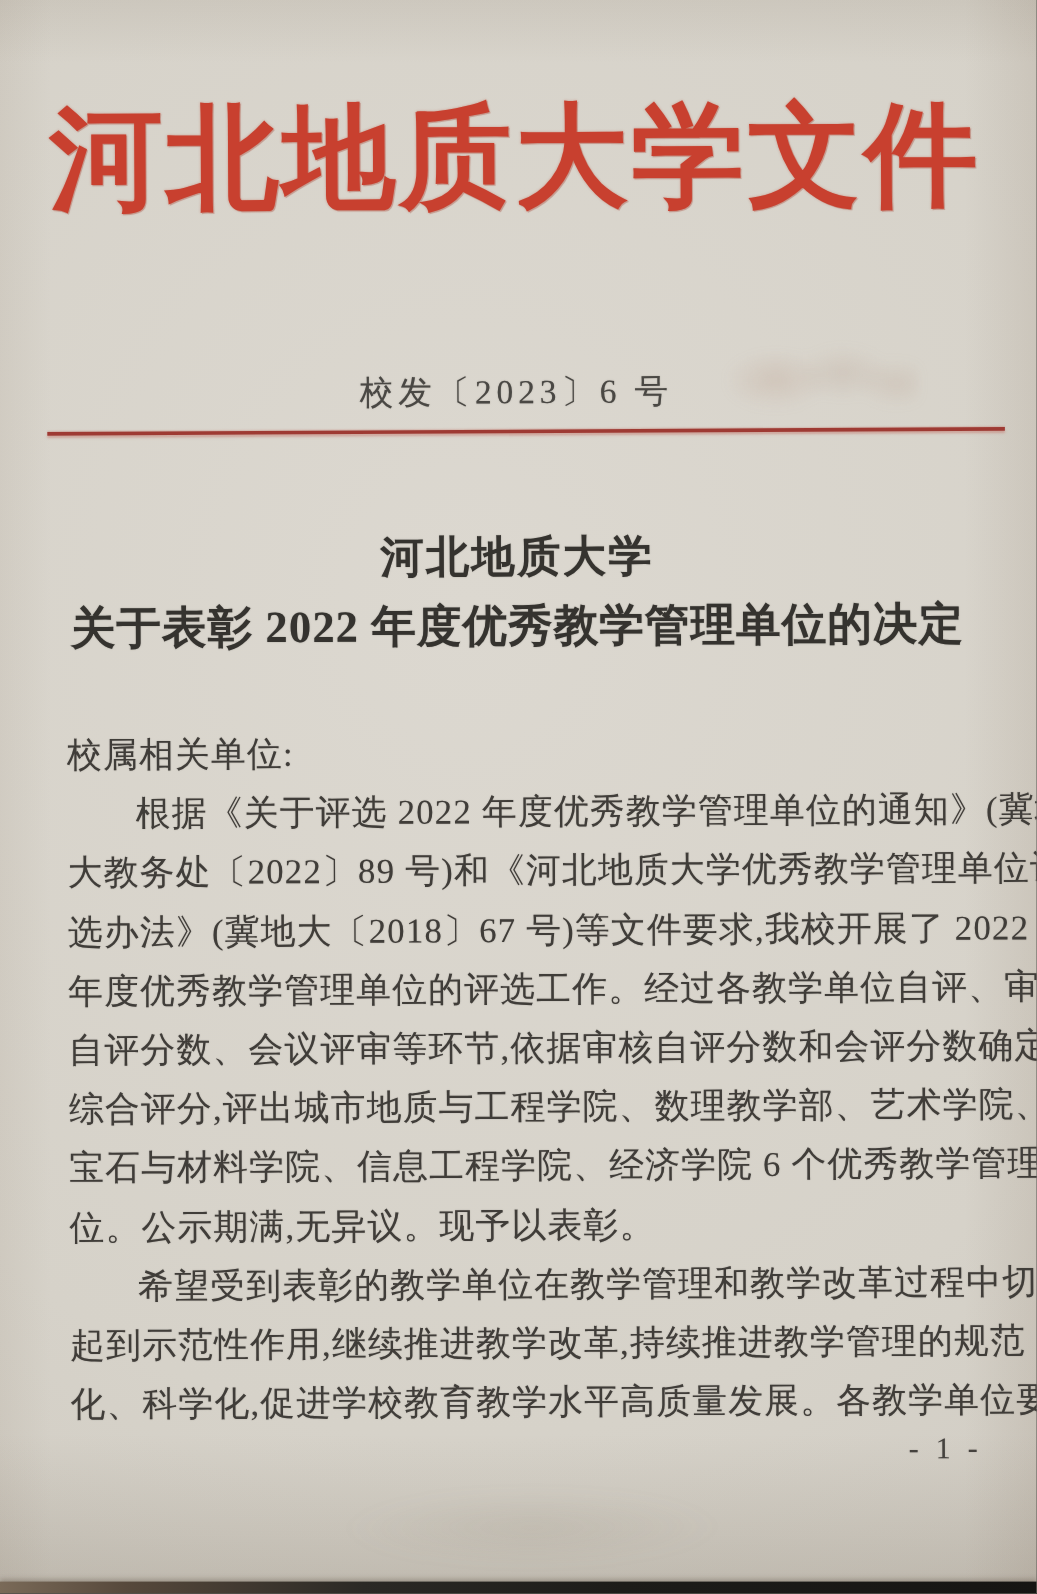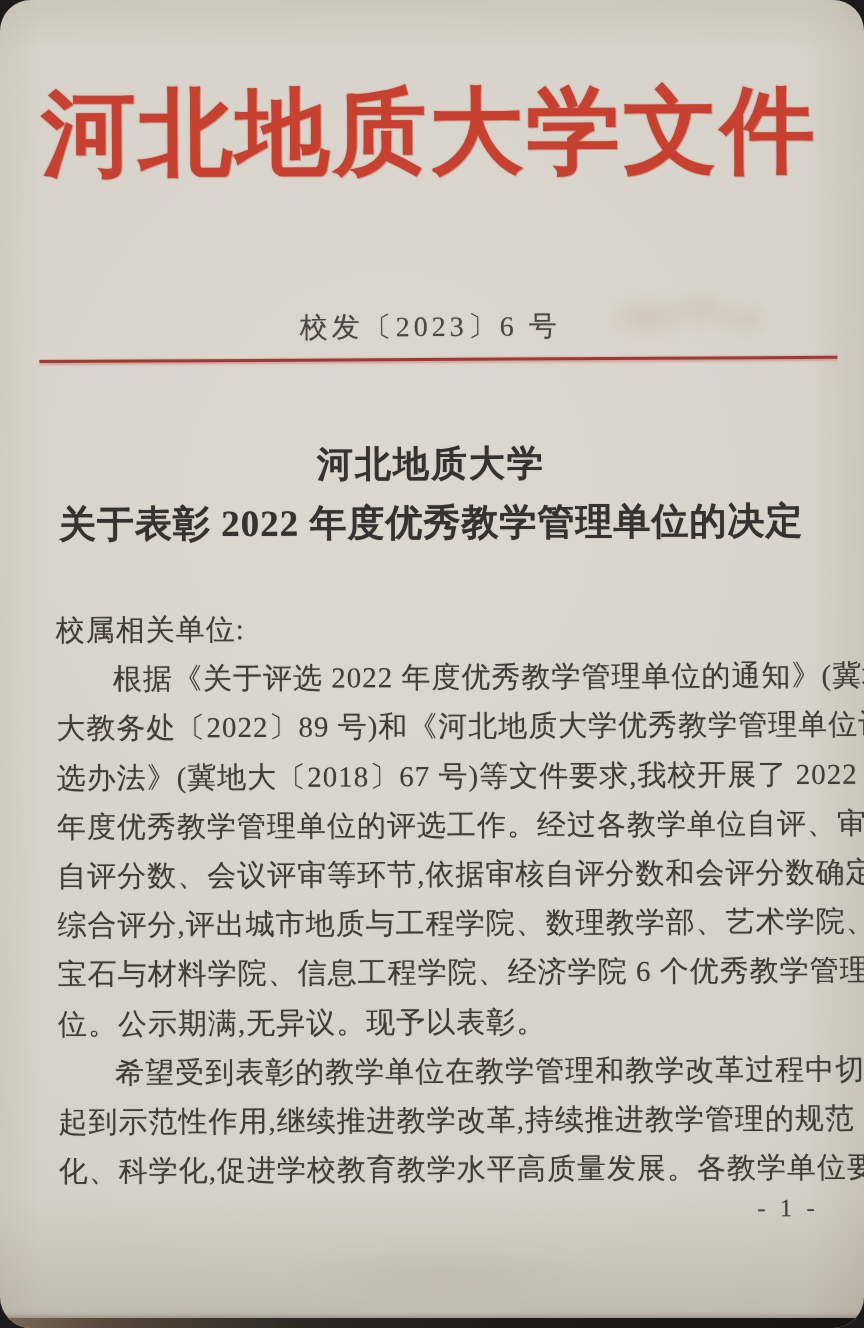--- a/index.html
+++ b/index.html
@@ -5,21 +5,20 @@
   html,body{margin:0;padding:0;background:#1c1b19;}
   .photo{
     position:relative;
     width:864px;height:1328px;
     overflow:hidden;
     font-family:"Liberation Serif","DejaVu Serif",serif;
     background:
       linear-gradient(90deg, rgba(120,100,80,0.08) 0%, rgba(120,100,80,0) 5%, rgba(120,100,80,0) 93%, rgba(120,100,80,0.12) 100%),
       linear-gradient(180deg, rgba(110,95,75,0.10) 0%, rgba(110,95,75,0) 4%, rgba(110,95,75,0) 90%, rgba(95,82,64,0.16) 99%),
       radial-gradient(ellipse 130% 95% at 45% 38%, #dcd8d0 0%, #d6d2c9 55%, #ccc7be 100%);
-    border-radius: 31px;
   }
   .content{
     position:absolute;inset:0;
     transform:rotate(-0.3deg);
     transform-origin:50% 50%;
     color:#403d39;
   }
   .letterhead{
     position:absolute;top:78px;left:0;right:0;
     text-align:center;

